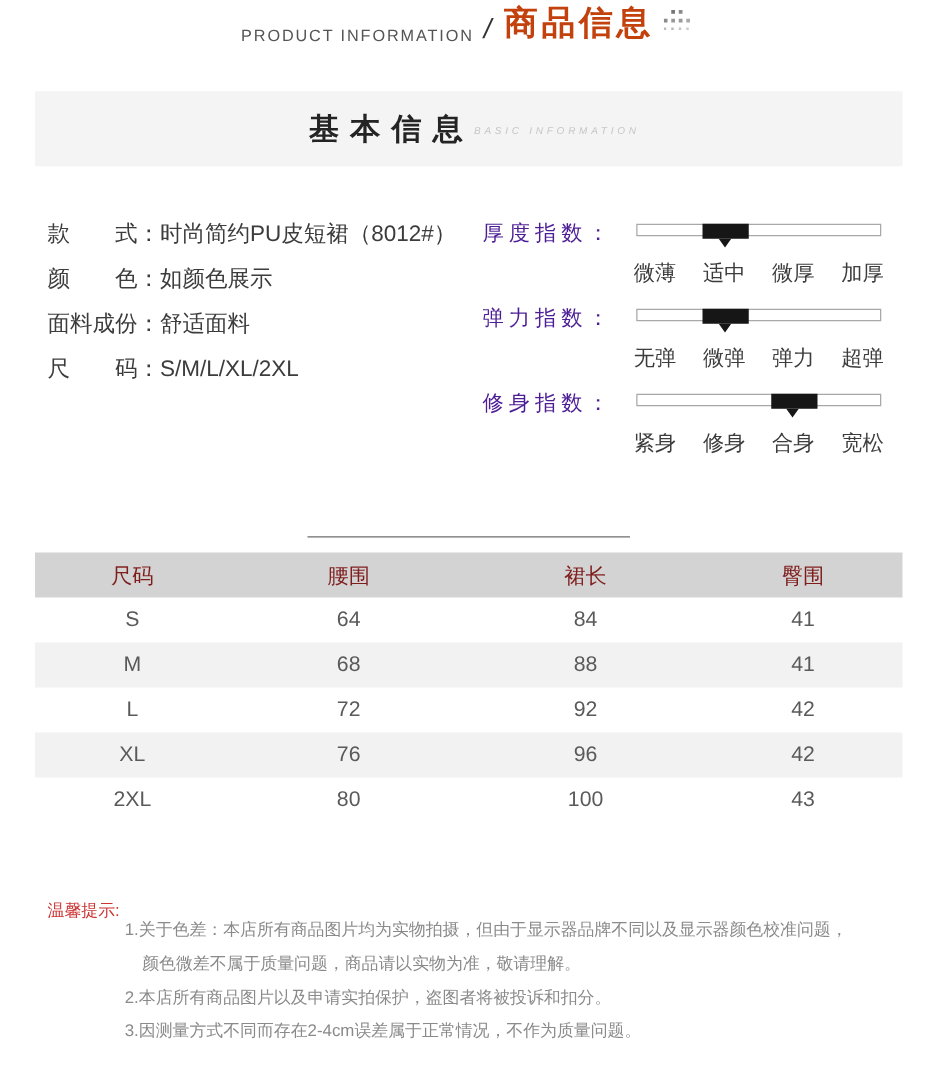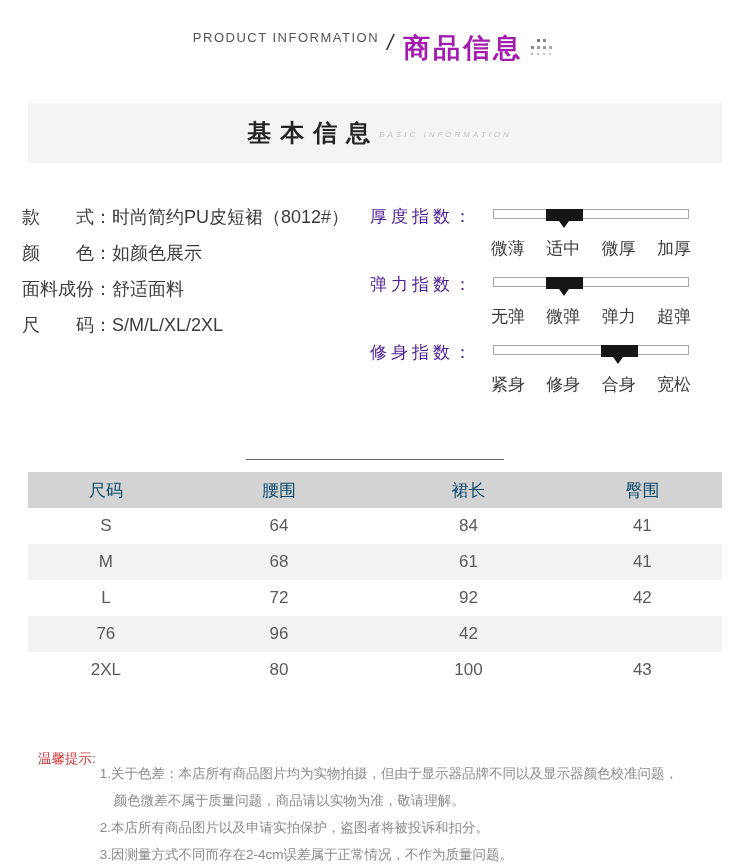--- a/index.html
+++ b/index.html
@@ -1,34 +1,34 @@
 <!DOCTYPE html>
 <html><head>
 <meta charset="utf-8">
 <style>
   * { margin:0; padding:0; box-sizing:border-box; }
   html,body { width:750px; height:866px; background:#ffffff; overflow:hidden;
               font-family:"Liberation Sans","DejaVu Sans",sans-serif; }
   .page { width:750px; height:866px; background:#fff; }
 
   
-  .hdr { padding-top:30px; display:flex; justify-content:center; align-items:flex-start; }
+  .hdr { display:flex; justify-content:center; align-items:flex-end; }
   .hdr-en { font-size:13px; color:#555; letter-spacing:1.5px; }
   .hdr-slash { font-size:22px; color:#333; margin:0 10px 0 8px; font-style:italic; }
-  .hdr-cn { font-size:27px; font-weight:bold; color:#a21caf; letter-spacing:3px; }
+  .hdr-cn { font-size:27px; font-weight:bold; color:#c2410c; letter-spacing:3px; }
   .hdr-dots { margin-left:8px; align-self:flex-end; position:relative; top:-4px; }
 
   
   .banner { margin:37px 28px 0; height:60px; background:#f4f4f4;
             display:flex; align-items:center; justify-content:center; }
   .banner-title { font-size:24px; font-weight:bold; color:#242424; letter-spacing:9px; text-indent:9px; }
   .banner-sub { font-size:8px; color:#c6c6c6; letter-spacing:3px; margin-top:2px;font-style:italic; }
 
   
-  .details { display:flex; padding:0 0 0 22px; margin-top:44px; }
+  .details { display:flex; padding:0 0 0 38px; margin-top:44px; }
   .details-left { width:348px; }
   .field-row { display:flex; margin-bottom:15px; font-size:18px; color:#3c3c3c; line-height:21px; }
   .field-label { white-space:pre; }
   .field-value { white-space:pre; }
 
   .details-right { flex:1; padding-top:2px; }
   .ind-row { display:flex; margin-bottom:17px; }
   .ind-label { font-size:17px; color:#4c1d95; letter-spacing:4px; margin-top:-4px; white-space:nowrap; }
   .ind-slider { width:196px; margin-left:18px; }
   .bar { position:relative; height:10px; border:1px solid #a8a8a8; background:#fff; }
@@ -40,21 +40,21 @@
 
   
   .size-head { margin-top:46px; text-align:center; }
   .size-head-text { font-size:21px; color:#4a4a4a; letter-spacing:1px; }
   .size-head-line { width:258px; height:0; border-bottom:1px solid #6d6d6d; margin:9px auto 0; }
 
   
   .size-table { margin:12px 28px 0; }
   .t-row { display:grid; grid-template-columns:0.9fr 1.1fr 1.09fr 0.92fr;
            height:36px; align-items:center; text-align:center; font-size:17px; color:#5a5a5a; }
-  .t-head { background:#d3d3d3; color:#0c4a6e; }
+  .t-head { background:#d3d3d3; color:#7f1d1d; }
   .t-alt { background:#f2f2f2; }
 
   
   .tips { display:flex; margin:57px 0 0 38px; font-size:13.5px; line-height:27px; }
   .tips-label { color:#cc3333; white-space:nowrap; }
   .tips-notes { color:#8a8a8a; margin-left:4px;margin-top:15px; }
   .wrap-indent { padding-left:14px; }
 </style>
 </head>
 <body>
@@ -173,30 +173,31 @@
     </div>
     <div class="t-row">
       <span>S</span>
       <span>64</span>
       <span>84</span>
       <span>41</span>
     </div>
     <div class="t-row t-alt">
       <span>M</span>
       <span>68</span>
-      <span>61</span>
+      <span>88</span>
       <span>41</span>
     </div>
     <div class="t-row">
       <span>L</span>
       <span>72</span>
       <span>92</span>
       <span>42</span>
     </div>
     <div class="t-row t-alt">
+      <span>XL</span>
       <span>76</span>
       <span>96</span>
       <span>42</span>
     </div>
     <div class="t-row">
       <span>2XL</span>
       <span>80</span>
       <span>100</span>
       <span>43</span>
     </div>

